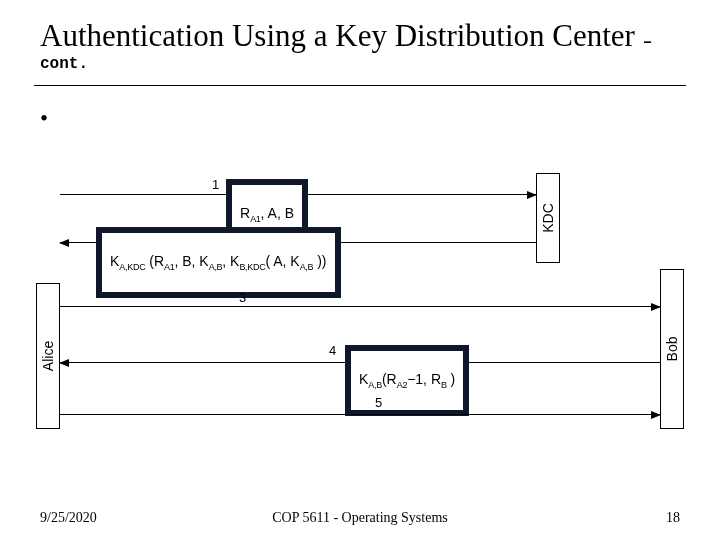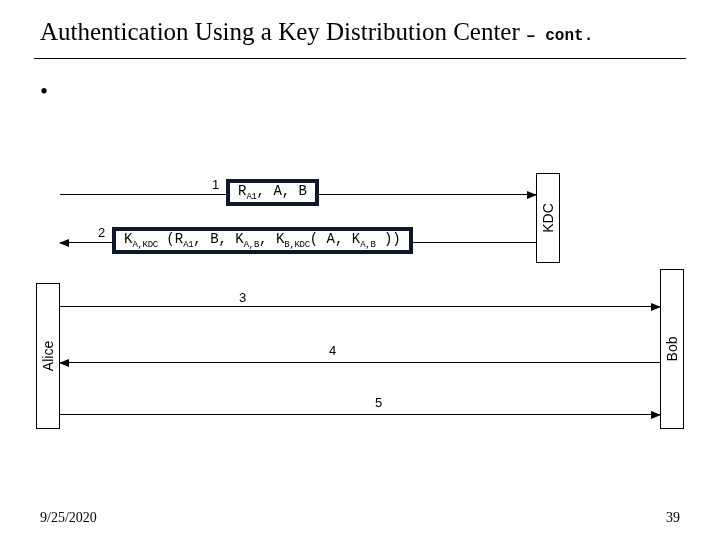--- a/index.html
+++ b/index.html
@@ -9,21 +9,21 @@
     height: 540px;
     background: #fff;
     font-family: "Times New Roman", Times, serif;
     color: #000;
     position: relative;
   }
   .title-wrap {
     padding: 18px 40px 6px 40px;
   }
   .title {
-    font-size: 25px;
+    font-size: 31px;
     font-weight: normal;
     display: inline;
   }
   .title-cont {
     font-size: 16px;
     font-weight: bold;
     display: inline;
     font-family: Liberation Mono, monospace;
   }
   .rule {
@@ -92,24 +92,24 @@
   
   .stepnum {
     position: absolute;
     font-family: Arial, Helvetica, sans-serif;
     font-size: 13px;
   }
 
   
   .msg {
     position: absolute;
-    border: 4px solid #0f172a;
+    border: 6px solid #0f172a;
     background: #fff;
-    padding: 0 8px;
-    font-family: Liberation Mono, monospace;
+    padding: 20px 8px;
+    font-family: Liberation Sans, sans-serif;
     font-size: 14px;
     white-space: nowrap;
   }
   .msg sub {
     font-size: 9px;
     vertical-align: sub;
     letter-spacing: -0.3px;
   }
 
   
@@ -155,35 +155,37 @@
   <div class="arrow" style="left:24px;top:19px;width:476px;">
       <div class="head-r"></div>
     </div>
   <span class="stepnum" style="left:176px;top:2px;">1</span>
   <div class="msg" style="left:190px;top:4px;">R<sub>A1</sub>, A, B</div>
 
   <div class="arrow" style="left:24px;top:67px;width:476px;">
       <div class="head-l"></div>
     </div>
   <span class="stepnum" style="left:62px;top:50px;">2</span>
-  <div class="msg" style="left:76px;top:52px;">K<sub>A,KDC</sub> (R<sub>A1</sub>, B, K<sub>A,B</sub>, K<sub>B,KDC</sub>( A, K<sub>A,B</sub> ))</div>
+  <div class="msg" style="left:60px;top:52px;">K<sub>A,KDC</sub> (R<sub>A1</sub>, B, K<sub>A,B</sub>, K<sub>B,KDC</sub>( A, K<sub>A,B</sub> ))</div>
 
   <div class="arrow" style="left:24px;top:131px;width:600px;">
       <div class="head-r"></div>
     </div>
   <span class="stepnum" style="left:203px;top:115px;">3</span>
 
   <div class="arrow" style="left:24px;top:187px;width:600px;">
       <div class="head-l"></div>
     </div>
   <span class="stepnum" style="left:293px;top:168px;">4</span>
+  <div class="msg" style="left:309px;top:170px;">K<sub>A,B</sub>(R<sub>A2</sub>−1, R<sub>B</sub> )</div>
 
   <div class="arrow" style="left:24px;top:239px;width:600px;">
       <div class="head-r"></div>
     </div>
   <span class="stepnum" style="left:339px;top:220px;">5</span>
 
 </div>
 
 <div class="footer">
   <span class="date">9/25/2020</span>
-  <span class="pg">39</span>
+  <span class="mid">COP 5611 - Operating Systems</span>
+  <span class="pg">18</span>
 </div>
 
 </body></html>

